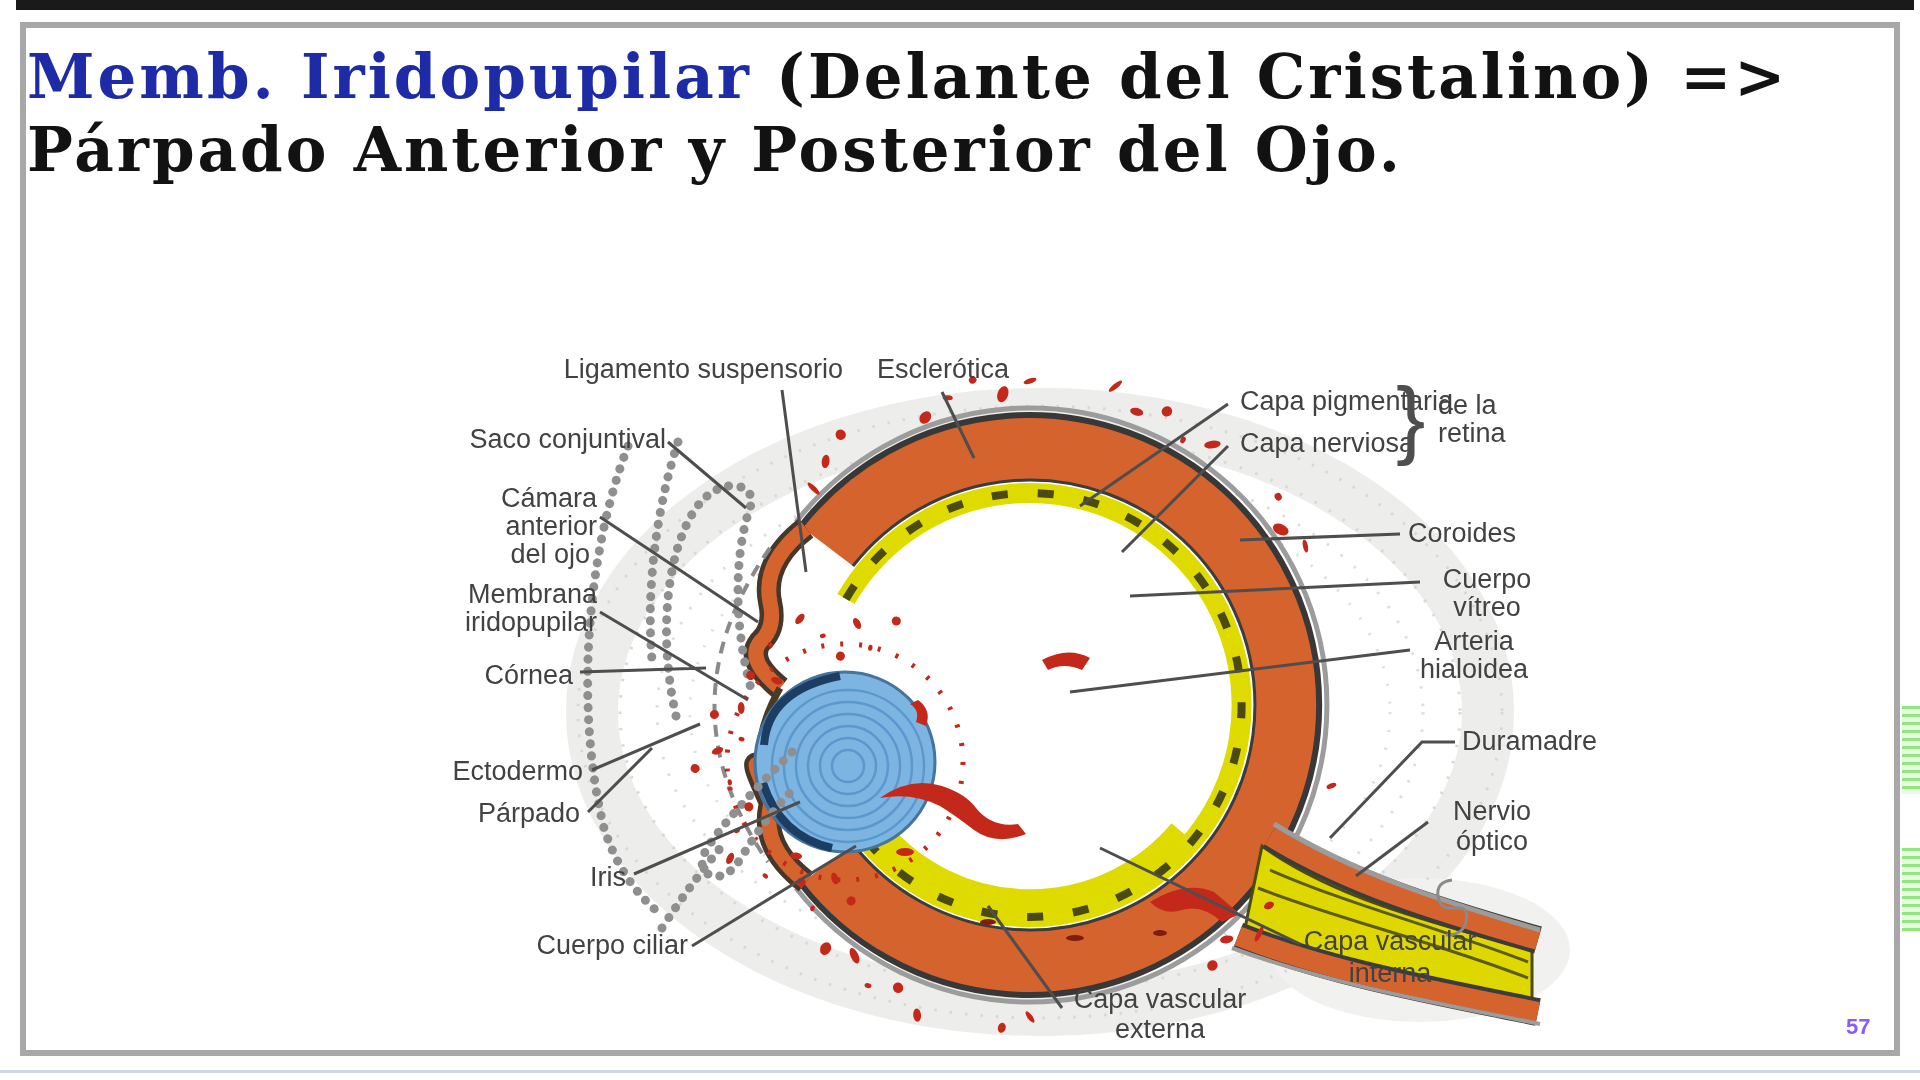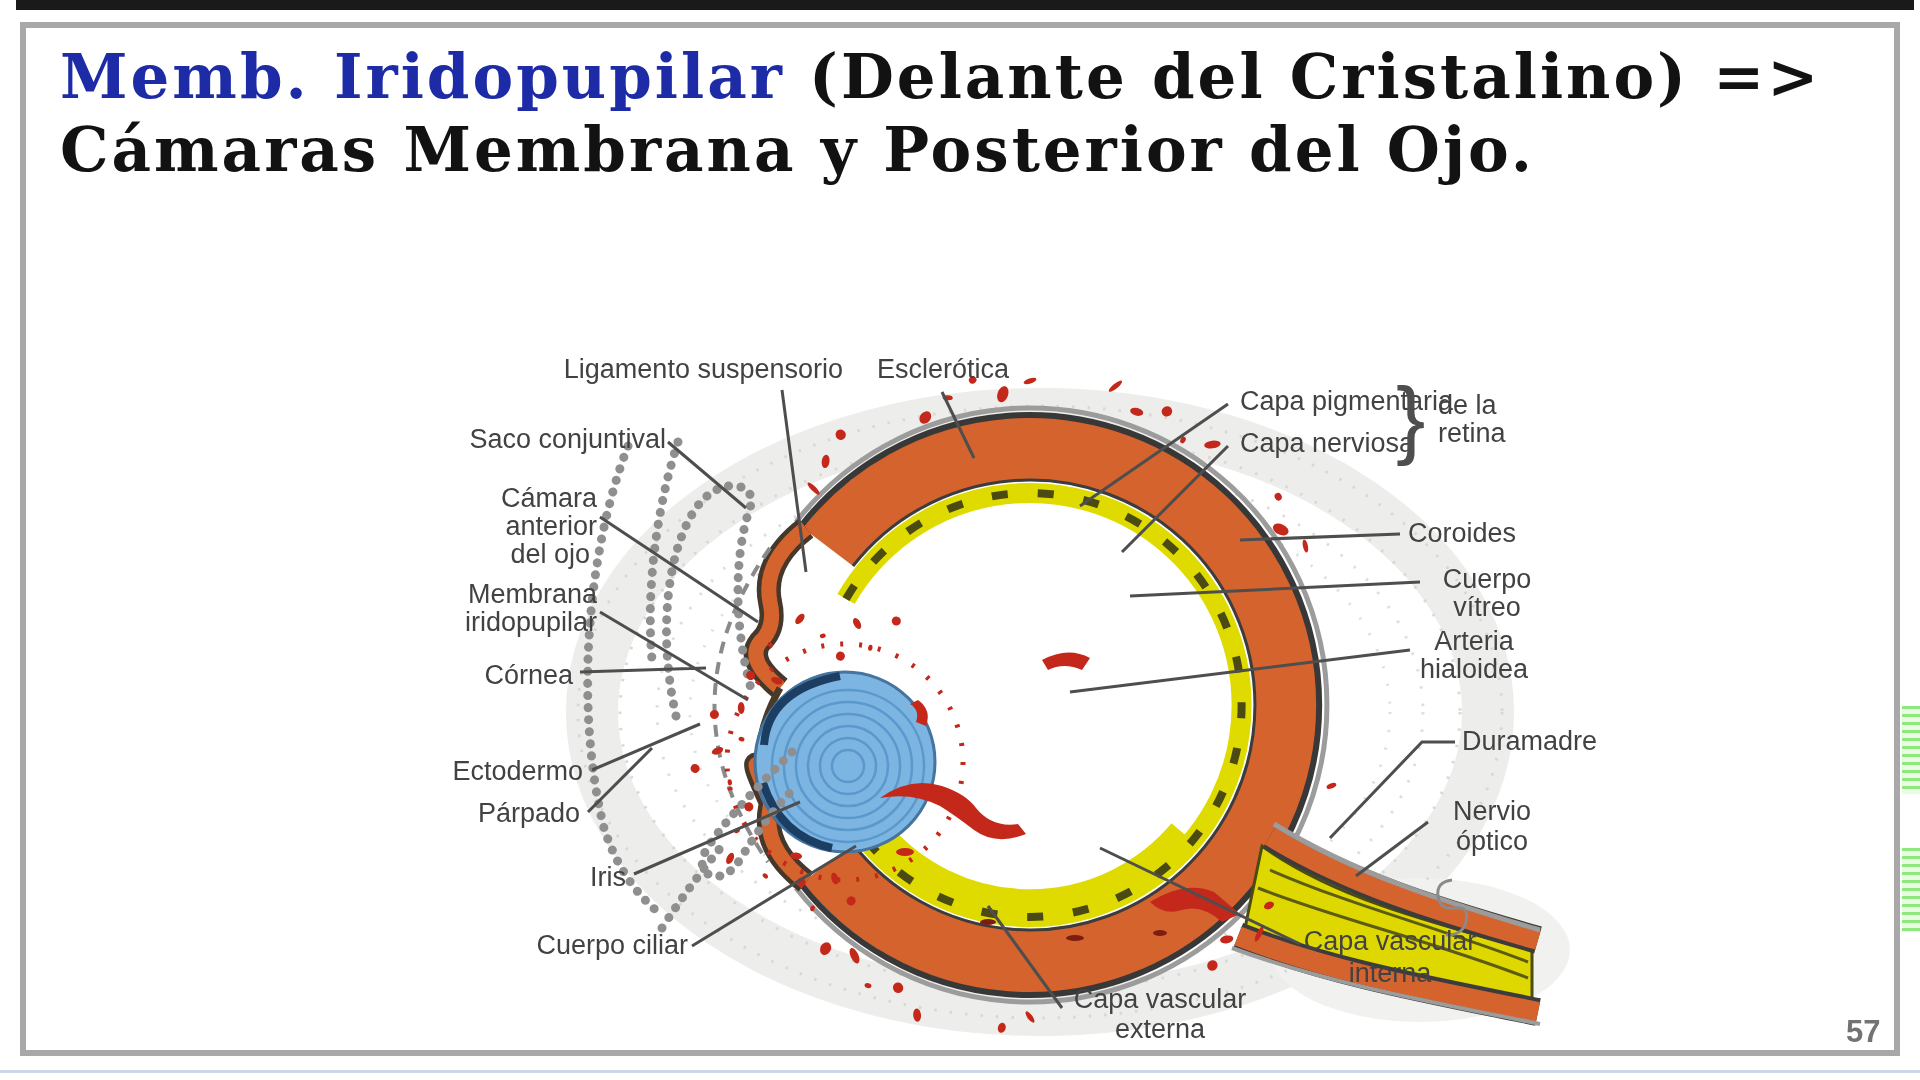--- a/index.html
+++ b/index.html
@@ -1,42 +1,42 @@
 <!DOCTYPE html>
 <html><head>
 <meta charset="utf-8">
 <style>
   html,body{margin:0;padding:0;background:#ffffff;width:1920px;height:1080px;overflow:hidden;
     font-family:"Liberation Sans",sans-serif;}
   .topbar{position:absolute;left:16px;top:0;width:1898px;height:10px;background:#1a1a1a;}
   .slide{position:absolute;left:20px;top:22px;width:1880px;height:1034px;box-sizing:border-box;
     border:6px solid #a8a8a8;background:#ffffff;}
-  .title-block{position:absolute;left:60px;top:40px;width:1846px;
+  .title-block{position:absolute;left:27px;top:40px;width:1846px;
     font-family:"DejaVu Serif","Liberation Serif",serif;font-weight:bold;
     font-size:61px;line-height:73px;letter-spacing:3px;color:#121212;white-space:nowrap;}
   .t-blue{color:#1e2ba6;}
-  .page-number{position:absolute;left:1846px;top:1014px;font-size:31px;font-weight:bold;color:#737373;}
+  .page-number{position:absolute;left:1846px;top:1014px;font-size:22px;font-weight:bold;color:#8b5cf6;}
   .diagram-svg{position:absolute;left:0;top:0;width:1920px;height:1080px;}
   .diagram-svg text{font-family:"Liberation Sans",sans-serif;font-size:27px;fill:#424242;}
   .diagram-svg text.brace{font-size:88px;fill:#4e4e4e;font-weight:200;}
   .stripes{position:absolute;left:1902px;width:18px;
     background:repeating-linear-gradient(180deg,#8fe87d 0 3px,#eafbe4 3px 8px);}
   .stripes.s1{top:706px;height:88px;}
   .stripes.s2{top:848px;height:84px;}
   .bottom-line{position:absolute;left:0;top:1070px;width:1920px;height:3px;background:#ccd8e8;}
 </style>
 </head>
 <body>
 
 <div class="topbar"></div>
 <div class="slide"></div>
 
 <div class="title-block">
   <div><span class="t-blue">Memb. Iridopupilar</span><span> (Delante del Cristalino) =&gt;</span></div>
-  <div>Cámaras Membrana y Posterior del Ojo.</div>
+  <div>Párpado Anterior y Posterior del Ojo.</div>
 </div>
 
 <svg class="diagram-svg" viewBox="0 0 1920 1080">
 
   <g>
     <ellipse cx="1040" cy="712" rx="448" ry="298" fill="none" stroke="#ededeb" stroke-width="52"></ellipse>
     <ellipse cx="1420" cy="950" rx="150" ry="72" fill="#f1f1ef"></ellipse>
     <ellipse cx="1040" cy="712" rx="462" ry="306" fill="none" stroke="#d9d9d4" stroke-width="3" stroke-dasharray="2.5 13"></ellipse>
     <ellipse cx="1040" cy="712" rx="420" ry="278" fill="none" stroke="#d9d9d4" stroke-width="3" stroke-dasharray="2.5 14"></ellipse>
     <ellipse cx="1040" cy="712" rx="383" ry="254" fill="none" stroke="#dededa" stroke-width="3" stroke-dasharray="2.5 15"></ellipse>

